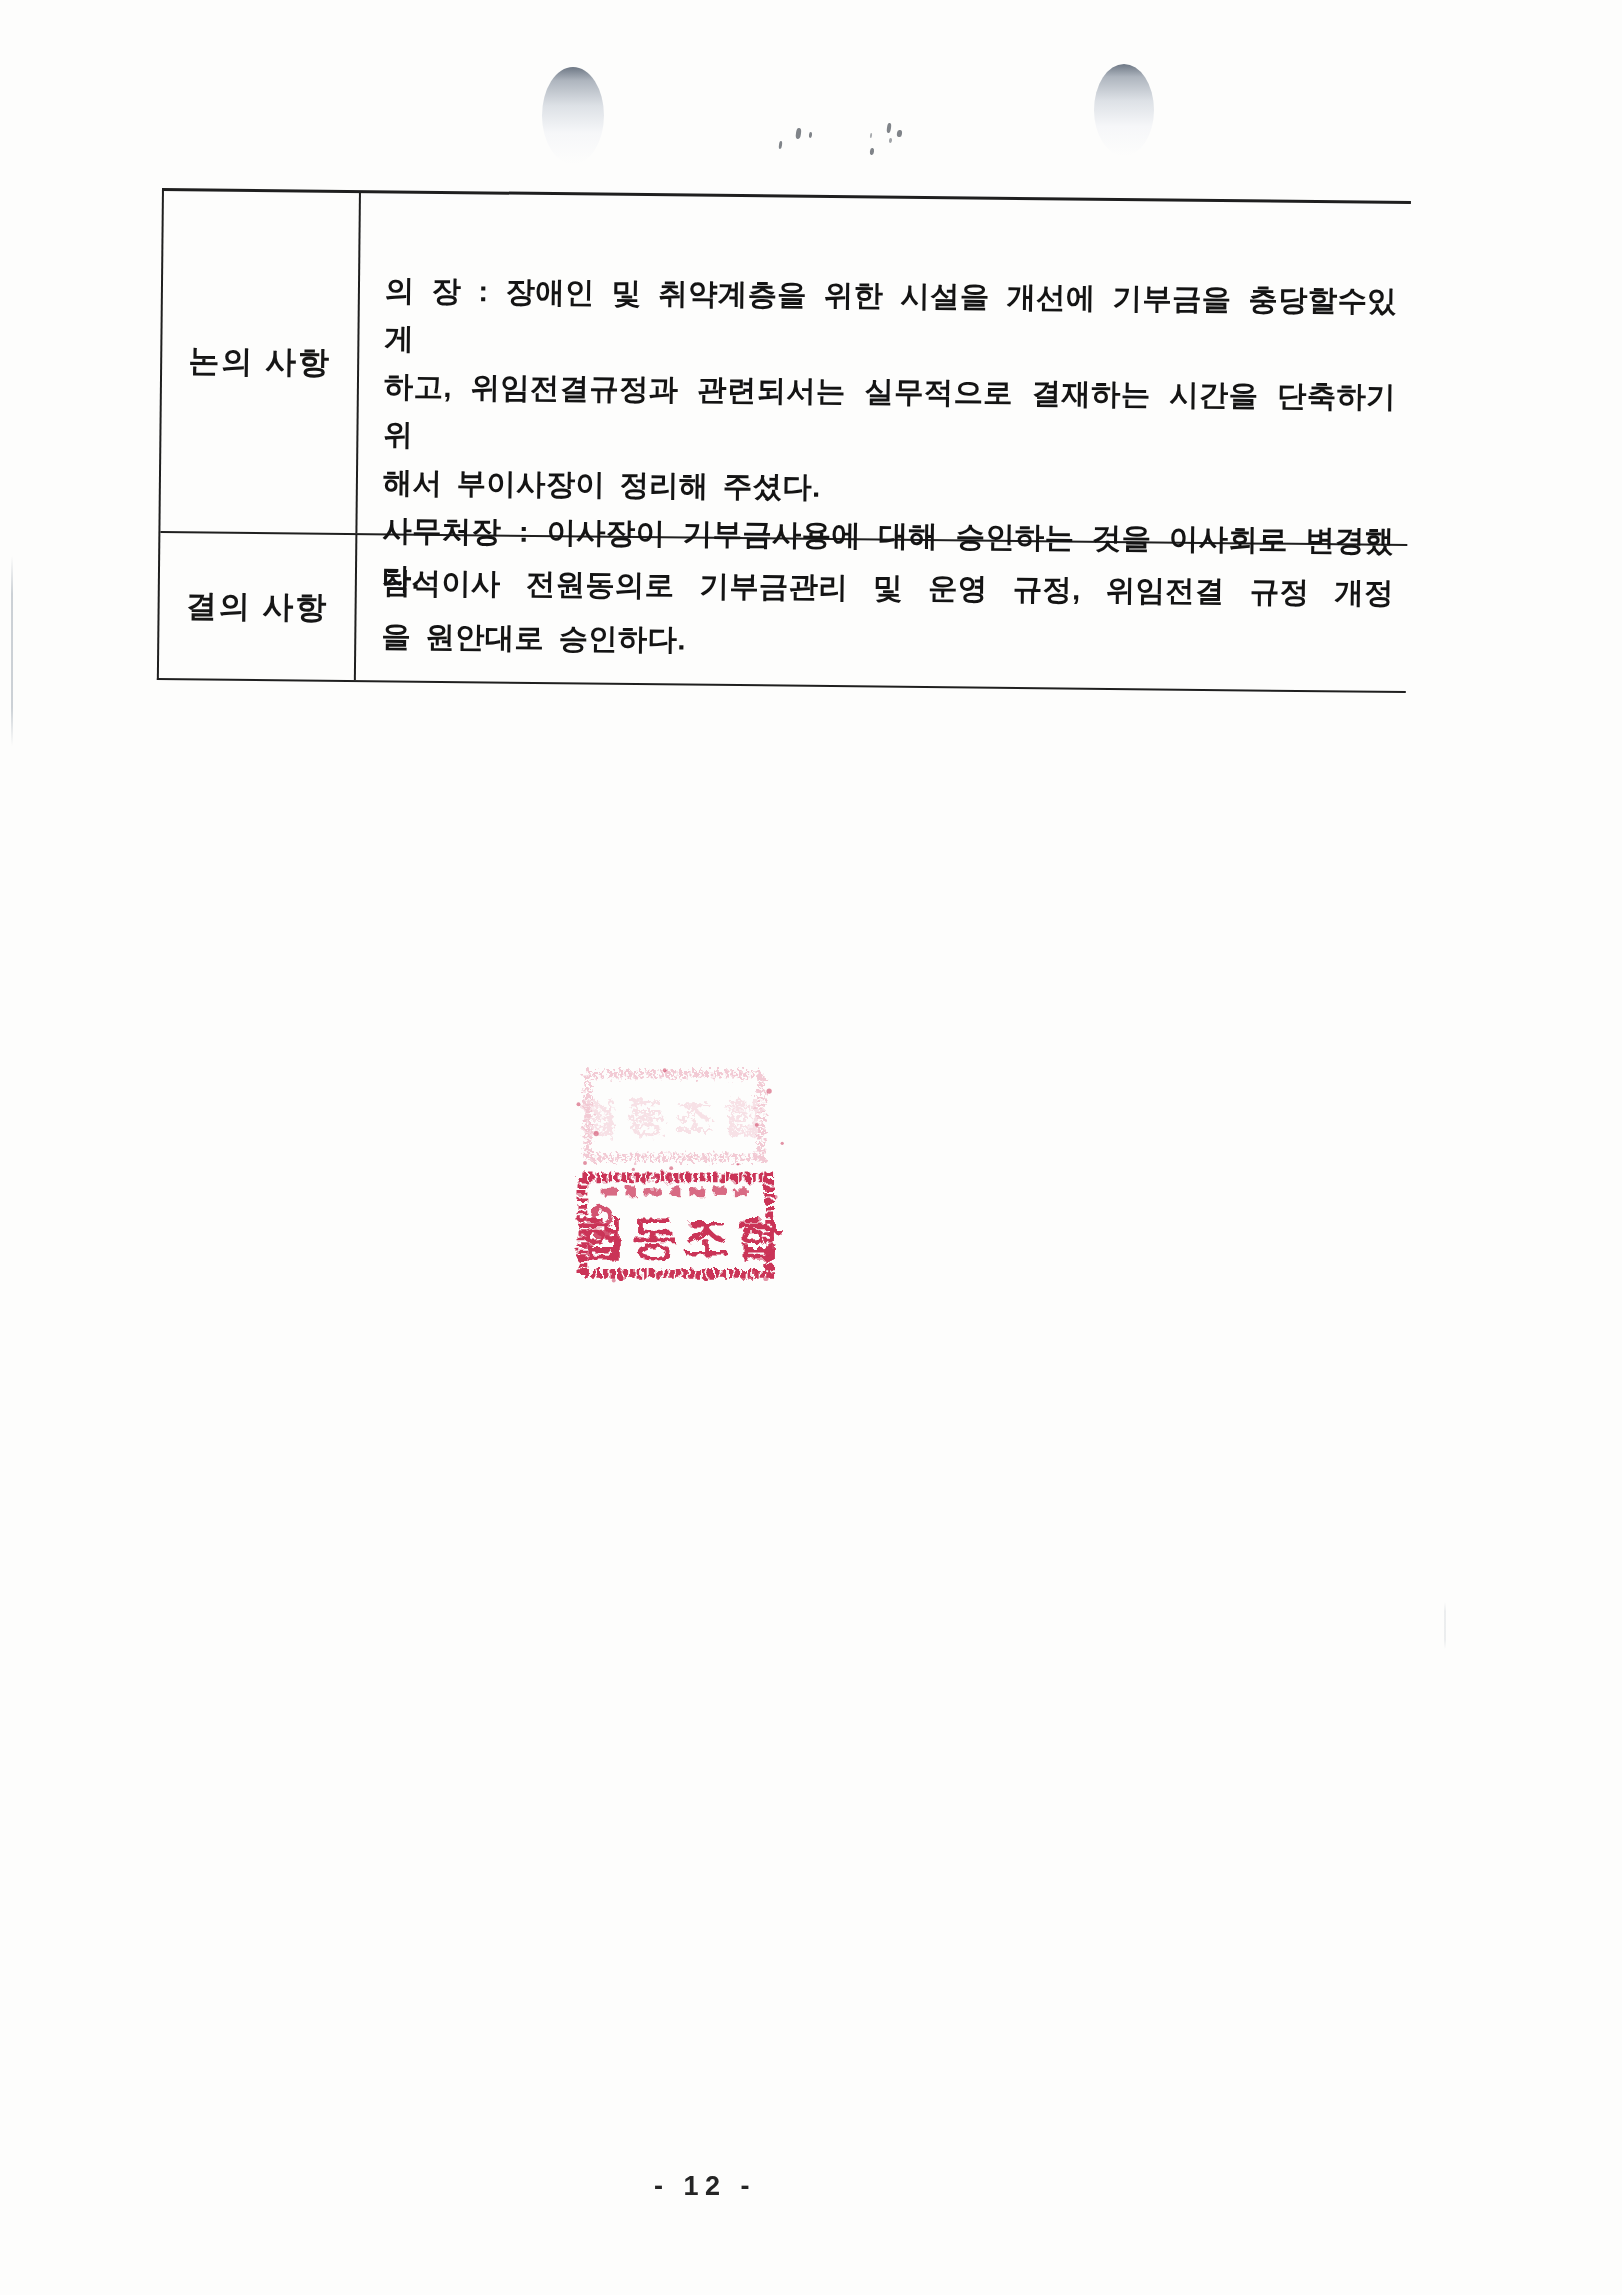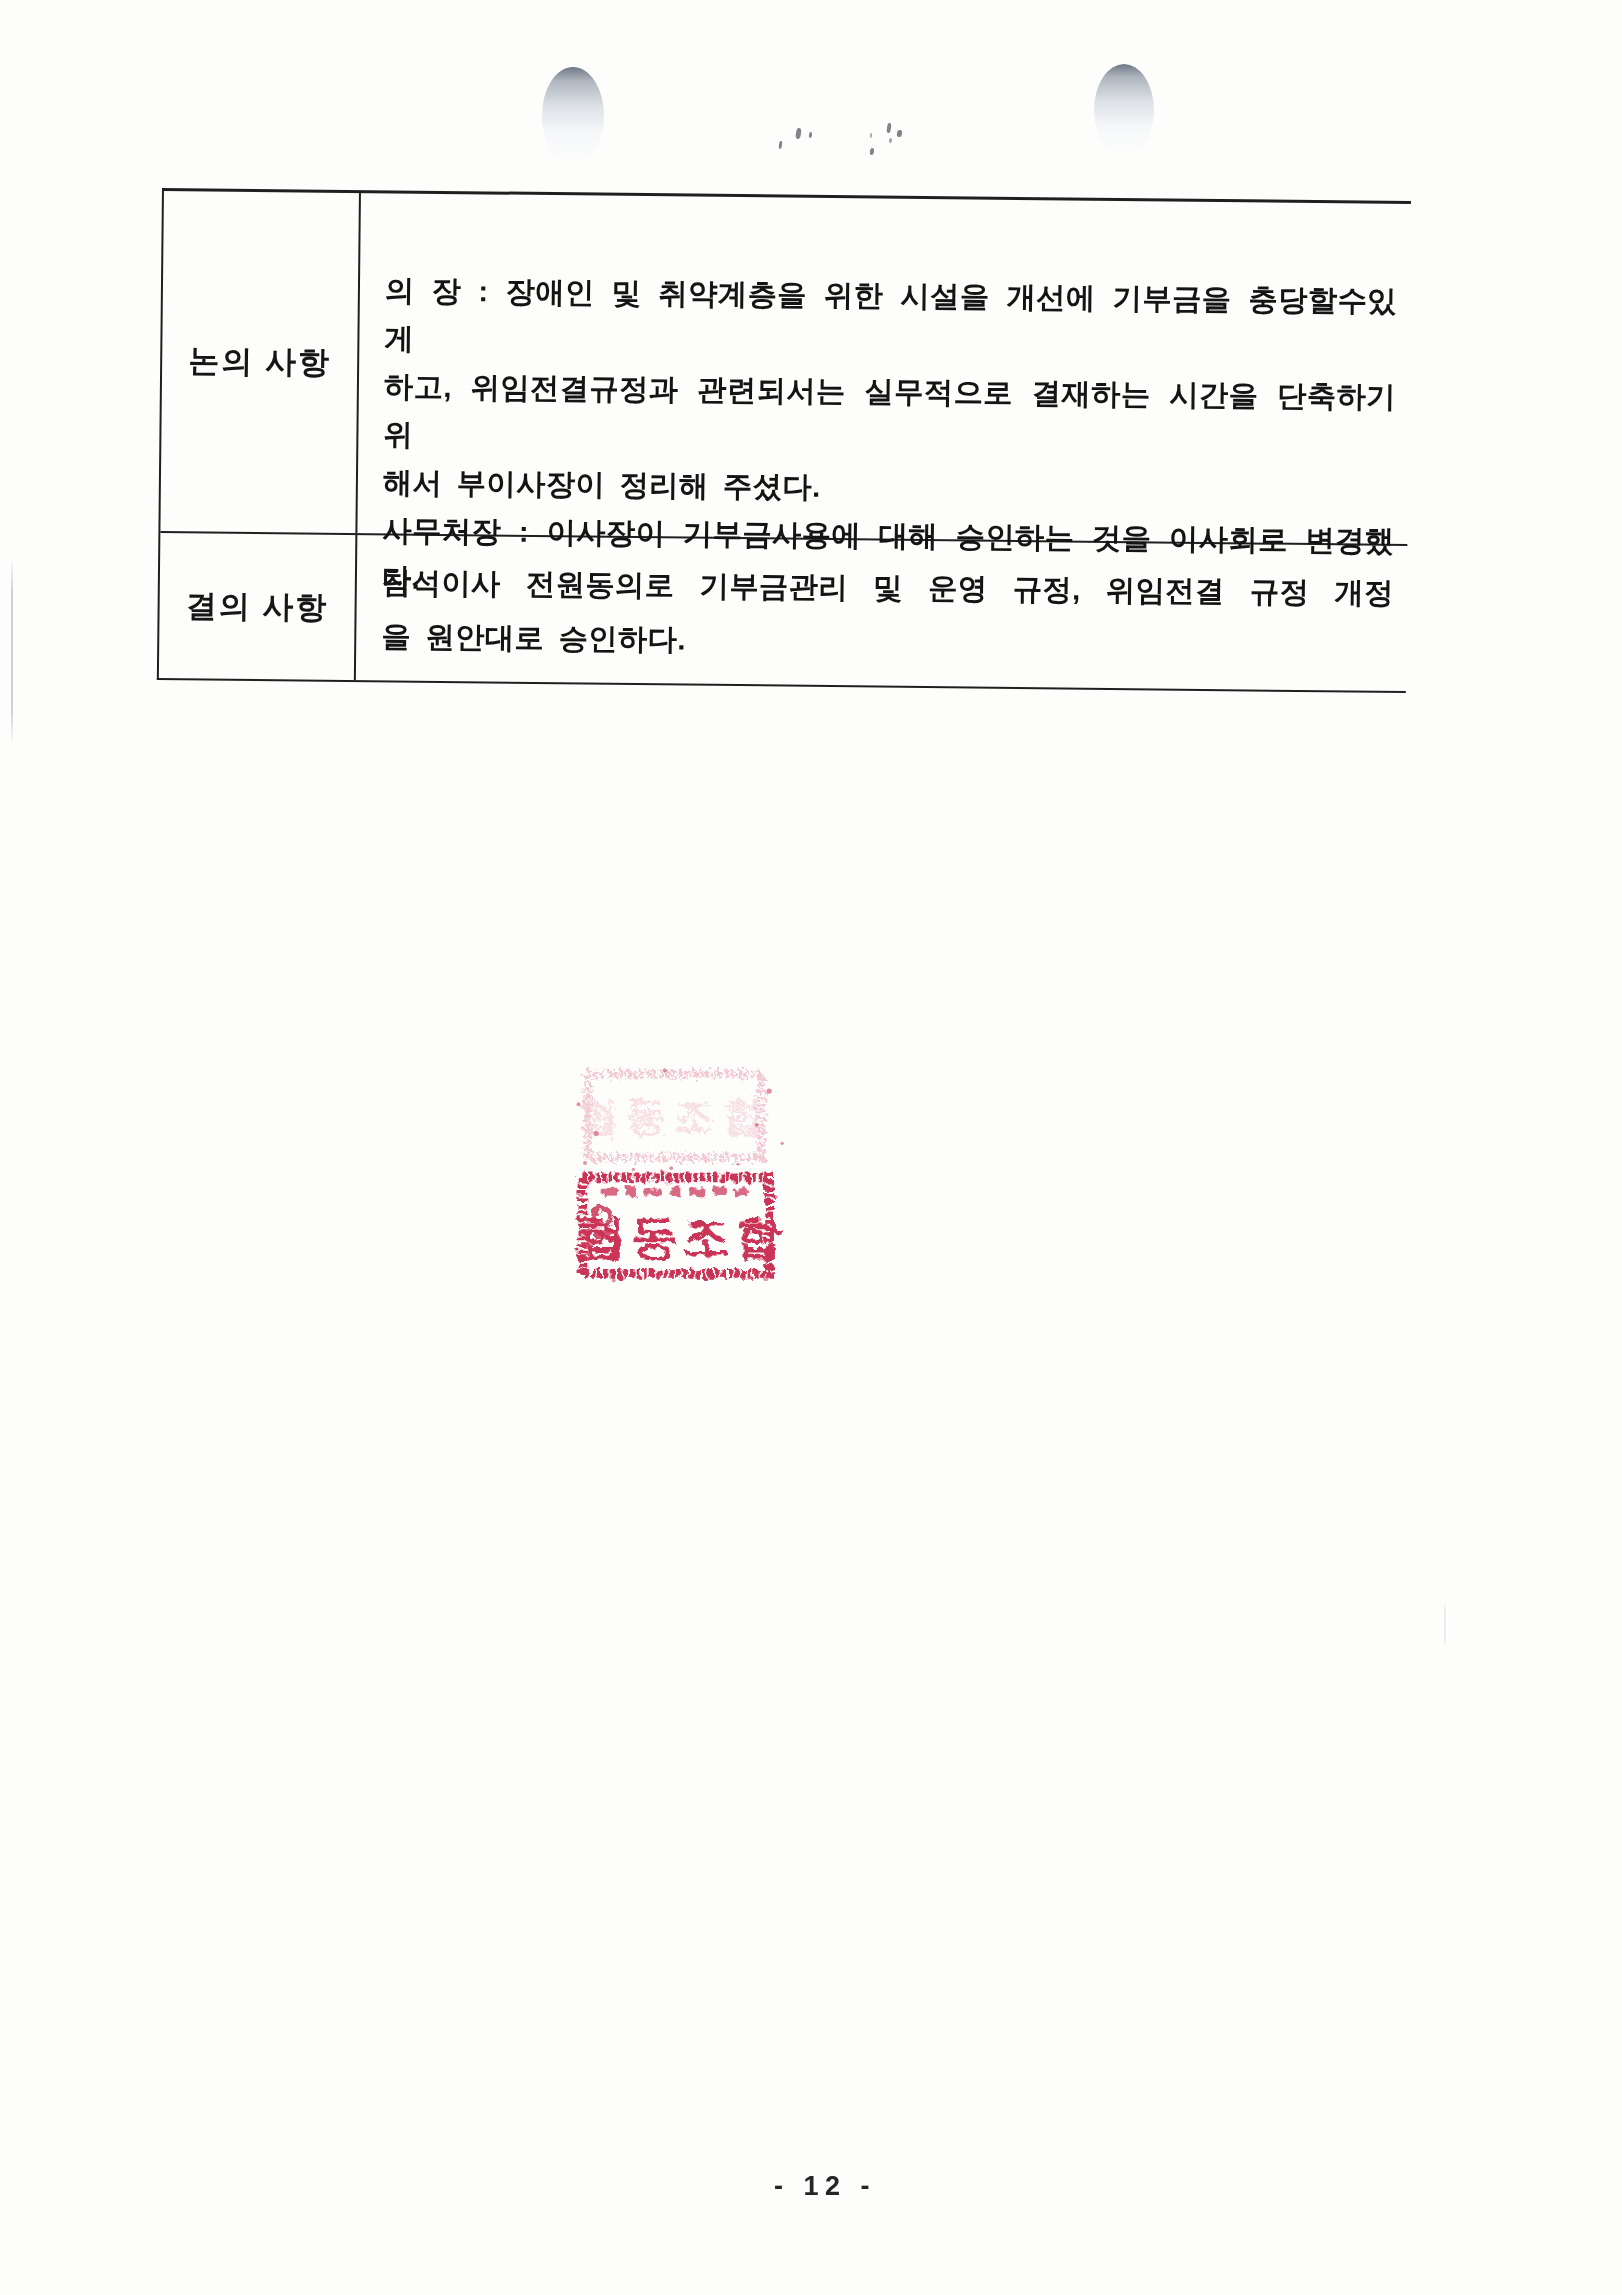--- a/index.html
+++ b/index.html
@@ -64,21 +64,21 @@
     white-space:normal;
     text-align:justify;text-align-last:justify;
   }
 
   
   .seal{position:absolute;left:573px;top:1065px;width:216px;height:222px;}
 
   
   .page-number{
     position:absolute;left:654px;top:2171px;width:222px;
-    text-align:right;font-size:27px;font-weight:600;
+    text-align:left;font-size:27px;font-weight:600;
     letter-spacing:6.5px;color:#252525;
   }
 </style>
 </head>
 <body>
 
 <div class="page">
 
   <div class="punch-hole hole-1"></div>
   <div class="punch-hole hole-2"></div>

